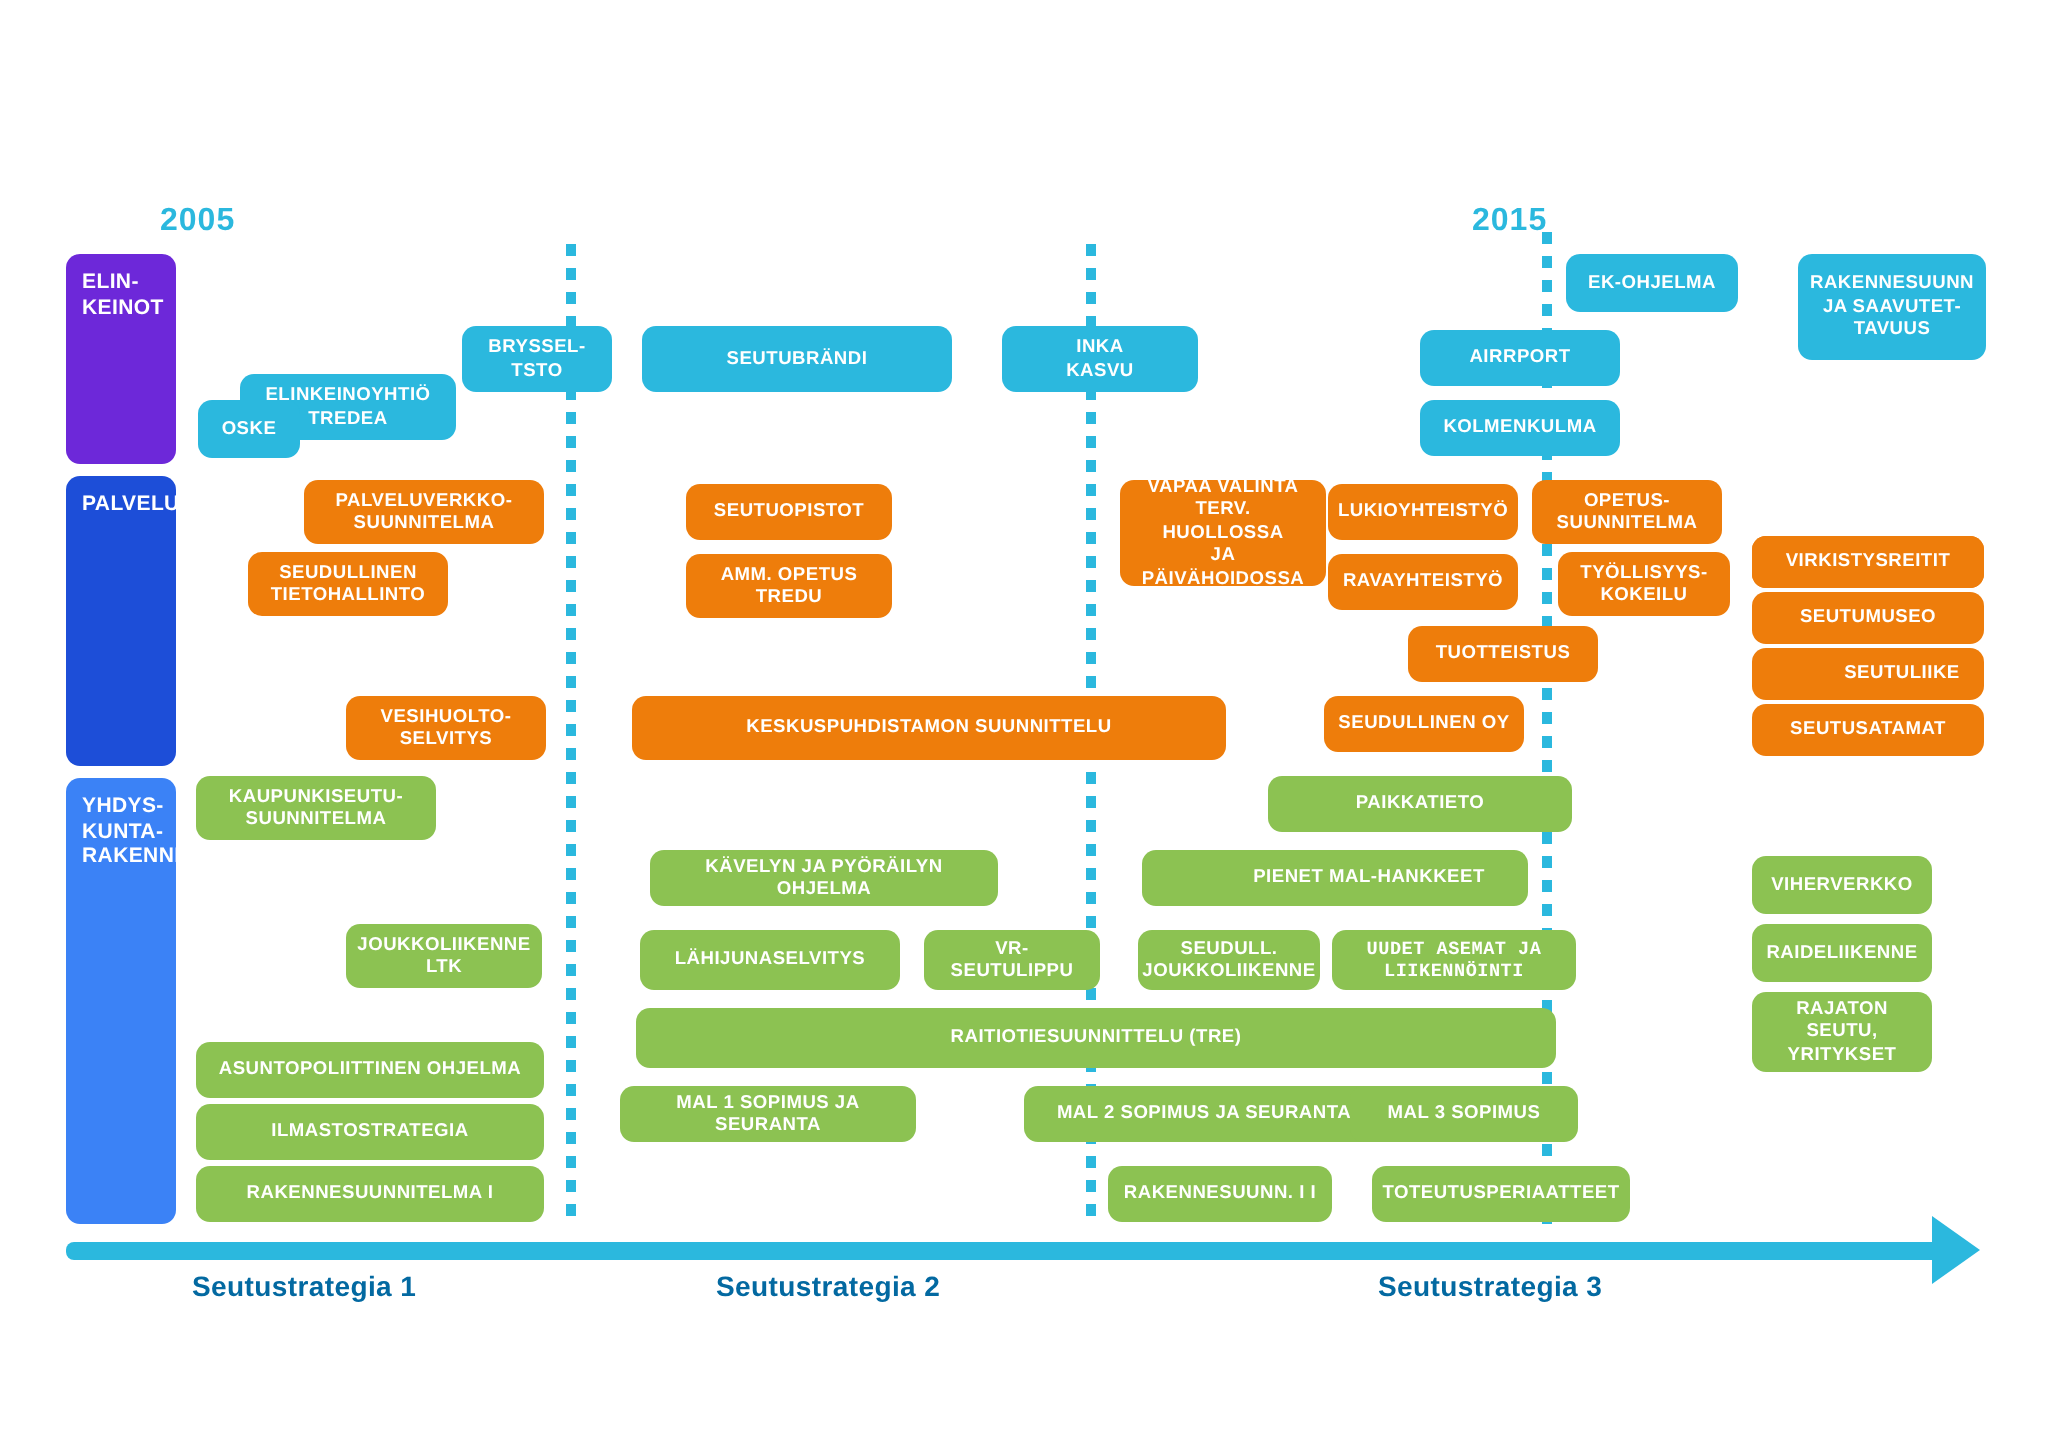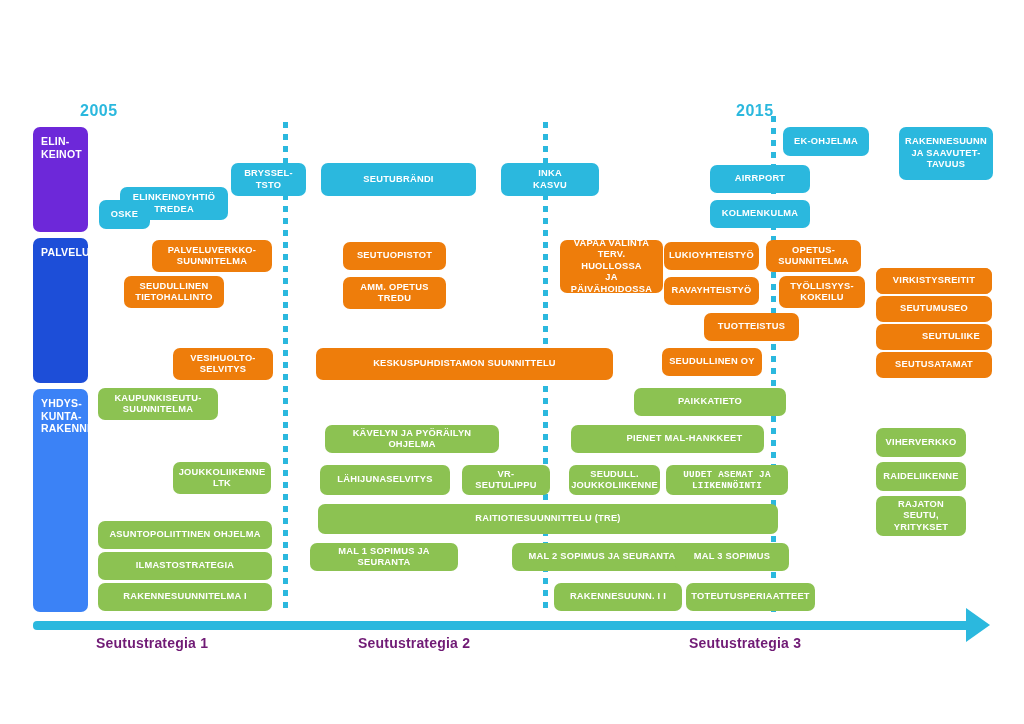--- a/index.html
+++ b/index.html
@@ -80,21 +80,21 @@
   #arrowhead{
     position:absolute;
     left:966px;top:608px;
     width:0;height:0;
     border-top:17px solid transparent;
     border-bottom:17px solid transparent;
     border-left:24px solid #2BB8DE;
   }
   .phase{
     position:absolute;
-    color:#701a75;
+    color:#0369a1;
     font-weight:bold;
     font-size:14px;
     letter-spacing:0.2px;
     white-space:nowrap;
     text-align:center;
   }
 </style>
 </head>
 <body>
 
@@ -179,21 +179,21 @@
       <div class="pill green" style="left: 876px; top: 462px; width: 90px; height: 29px;">RAIDELIIKENNE</div>
       <div class="pill green" style="left: 876px; top: 496px; width: 90px; height: 40px;">RAJATON SEUTU,
 YRITYKSET</div>
       <div class="pill green" style="left: 318px; top: 504px; width: 460px; height: 30px;">RAITIOTIESUUNNITTELU (TRE)</div>
       <div class="pill green" style="left: 98px; top: 521px; width: 174px; height: 28px;">ASUNTOPOLIITTINEN OHJELMA</div>
       <div class="pill green" style="left: 310px; top: 543px; width: 148px; height: 28px;">MAL 1 SOPIMUS JA SEURANTA</div>
       <div class="pill green" style="left: 480px; top: 543px; width: 180px; height: 28px; margin-left: 32px;">MAL 2 SOPIMUS JA SEURANTA</div>
       <div class="pill green" style="left: 675px; top: 543px; width: 114px; height: 28px;">MAL 3 SOPIMUS</div>
       <div class="pill green" style="left: 98px; top: 552px; width: 174px; height: 28px;">ILMASTOSTRATEGIA</div>
       <div class="pill green" style="left: 98px; top: 583px; width: 174px; height: 28px;">RAKENNESUUNNITELMA I</div>
-      <div class="pill green" style="left: 554px; top: 583px; width: 128px; height: 28px;">RAKENNESUUNN. I I</div>
+      <div class="pill green" style="left: 554px; top: 583px; width: 112px; height: 28px;">RAKENNESUUNN. I I</div>
       <div class="pill green" style="left: 686px; top: 583px; width: 129px; height: 28px;">TOTEUTUSPERIAATTEET</div>
     </div>
 
   <div id="axis"></div>
   <div id="arrowhead"></div>
 
   <div id="phases">
       <div class="phase" style="left: 96px; top: 635px;">Seutustrategia 1</div>
       <div class="phase" style="left: 358px; top: 635px;">Seutustrategia 2</div>
       <div class="phase" style="left: 689px; top: 635px;">Seutustrategia 3</div>

